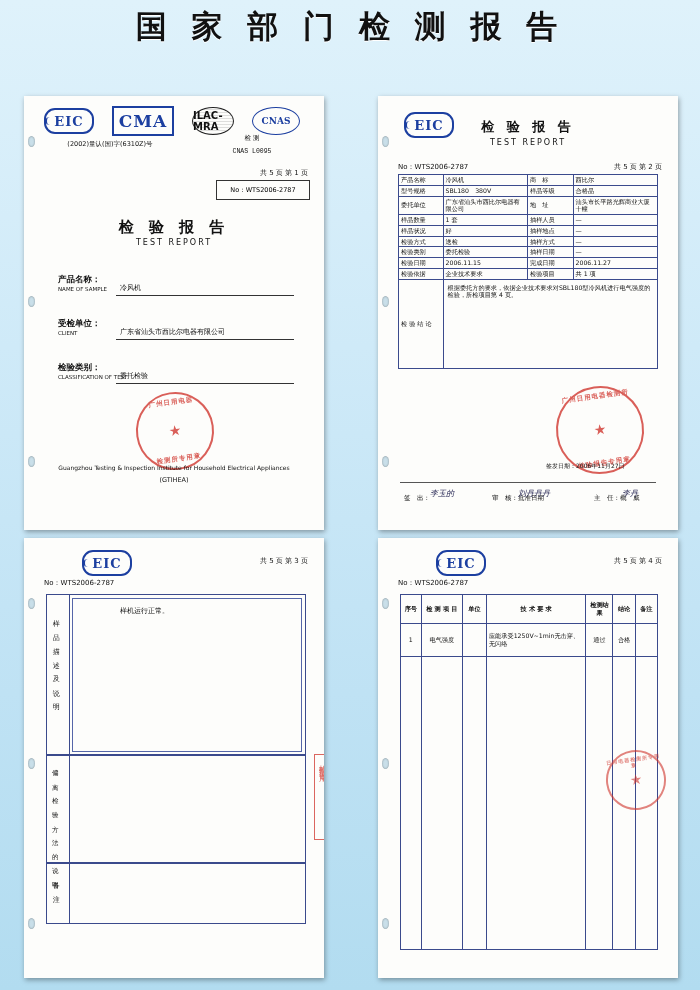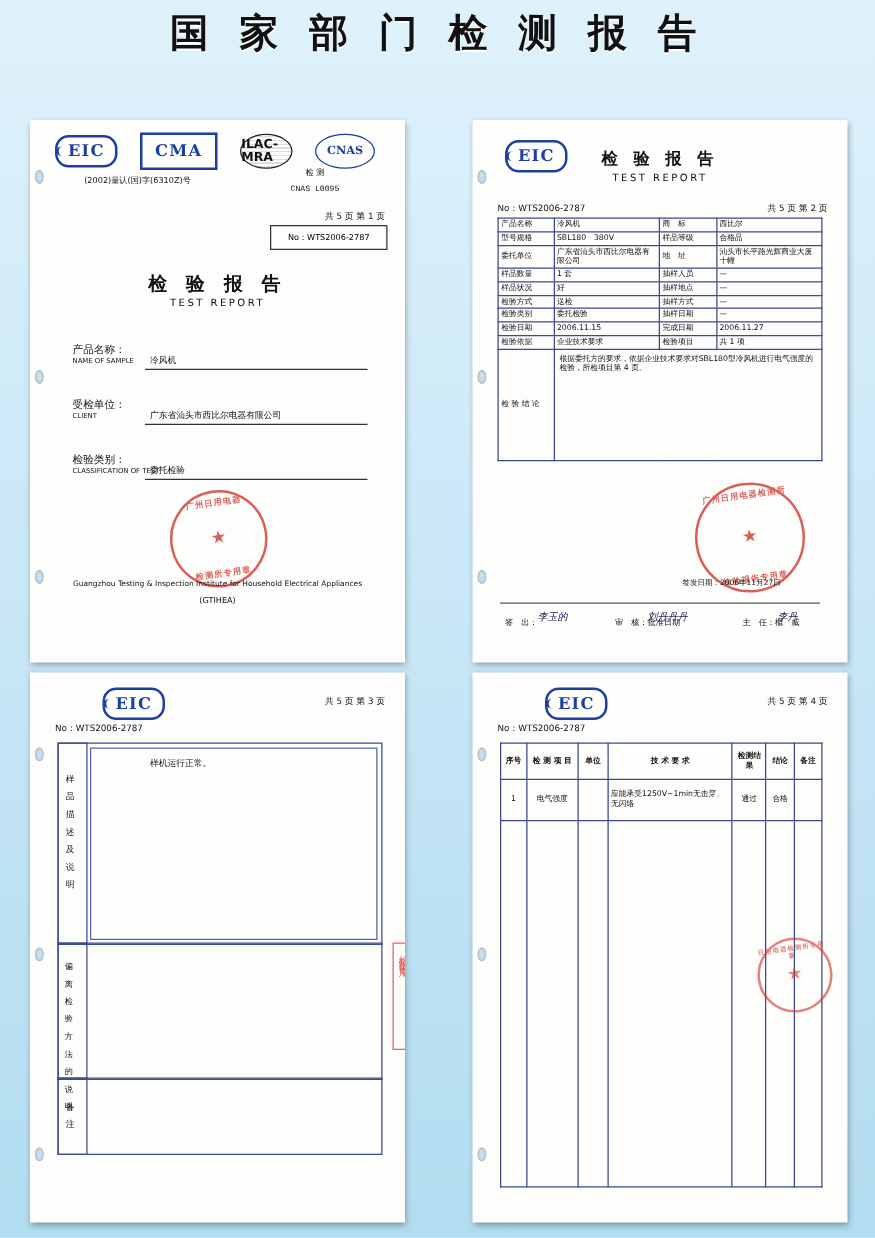--- a/index.html
+++ b/index.html
@@ -92,21 +92,21 @@
     left: -1px; top: 7px;
     width: 8px; height: 8px;
     border-left: 2px solid #1c3fa0;
     border-radius: 50% 0 0 50%;
   }
   .cma {
     width: 58px; height: 26px;
     border: 2px solid #1c3fa0;
     color: #1c3fa0;
     font-weight: bold;
-    font-size: 13px;
+    font-size: 17px;
     display: flex; align-items: center; justify-content: center;
     font-family: "DejaVu Serif", serif;
     letter-spacing: 1px;
   }
   .ilac {
     width: 40px; height: 26px;
     border-radius: 50%;
     border: 1.5px solid #222;
     font-size: 10px;
     font-weight: bold;
@@ -163,21 +163,21 @@
     color: #111;
   }
   
   .field {
     position: absolute;
     left: 34px;
     width: 236px;
     font-size: 7.5px;
     color: #111;
   }
-  .field .lbl-cn { font-size: 8.5px; font-weight: normal; }
+  .field .lbl-cn { font-size: 8.5px; font-weight: bold; }
   .field .lbl-en { font-size: 5.5px; }
   .field .val {
     position: absolute;
     left: 62px;
     bottom: 3px;
     font-size: 7px;
   }
   .field .rule {
     position: absolute;
     left: 58px; right: 0; bottom: 0;

